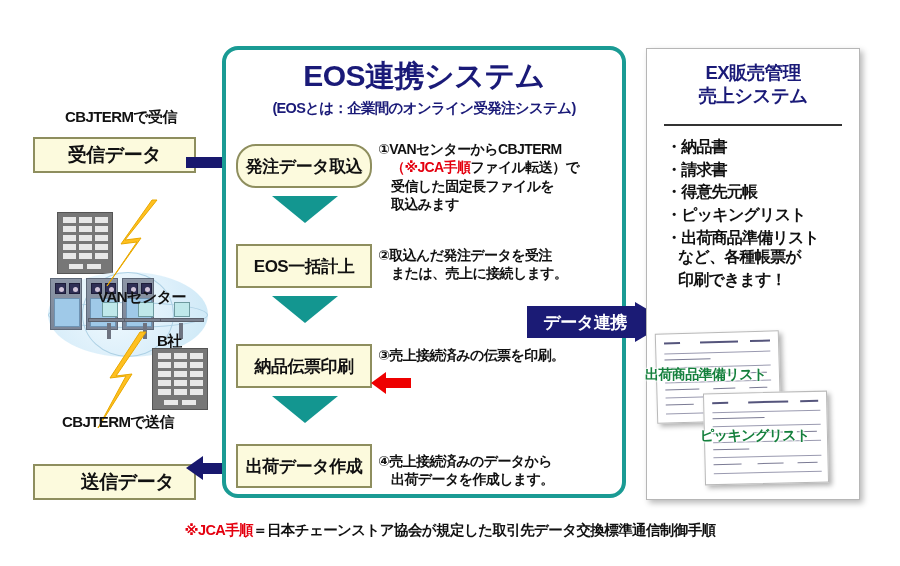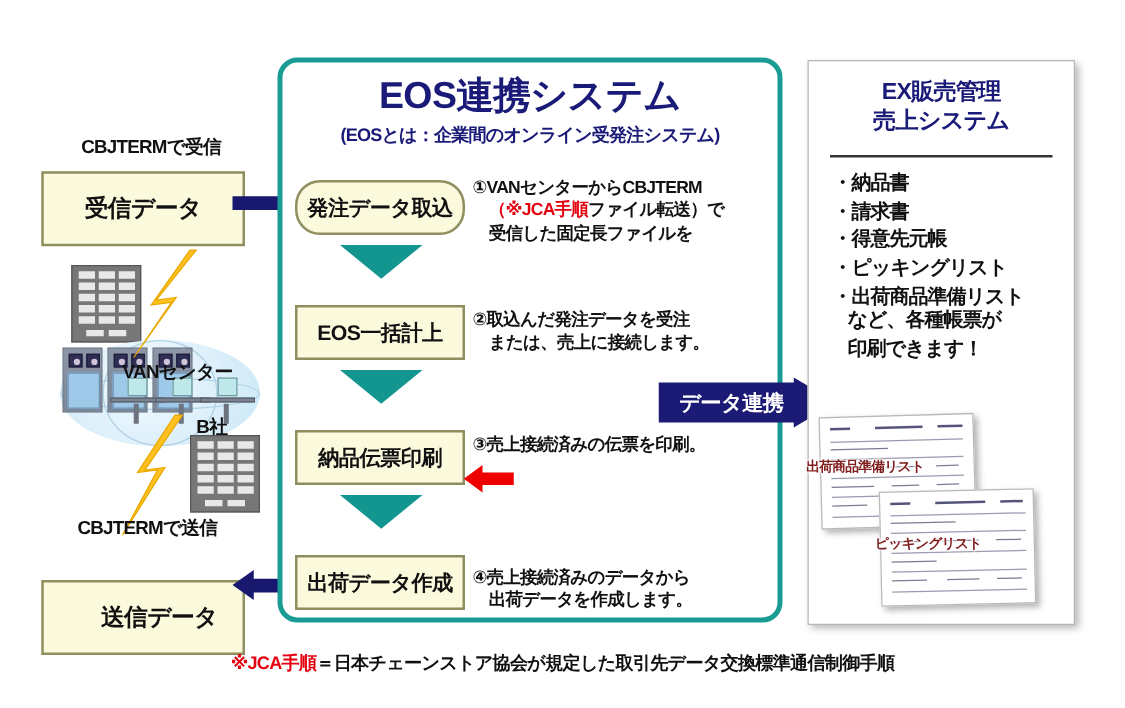--- a/index.html
+++ b/index.html
@@ -91,21 +91,21 @@
   
   .label-plain {
     position: absolute;
     font-size: 15px; font-weight: 700; color: #111111;
     letter-spacing: -0.6px; white-space: nowrap;
   }
   #recv-label { left: 65px; top: 108px; }
   #send-label { left: 62px; top: 413px; }
 
   .data-box {
-    position: absolute; left: 33px; width: 163px; height: 60px;
+    position: absolute; left: 33px; width: 163px; height: 36px;
     background: #fcfadd;
     border: 2px solid #8e8e5e;
     display: flex; align-items: center; justify-content: center;
     font-size: 19px; font-weight: 700; color: #111111;
     letter-spacing: -0.5px;
   }
   #recv-box { top: 137px; }
   #send-box { top: 464px; padding-left: 26px; }
 
   
@@ -270,21 +270,21 @@
     box-shadow: 3px 3px 5px rgba(0,0,0,0.30);
     overflow: hidden;
   }
   #doc-1 { left: 656px; top: 332px; width: 124px; height: 90px; transform: rotate(-1.6deg); }
   #doc-2 { left: 704px; top: 392px; width: 124px; height: 92px; transform: rotate(-1.3deg); }
   .doc-line { position: absolute; background: #7b7b94; height: 1px; }
   .doc-head { position: absolute; background: #55557c; height: 2px; }
   .doc-rule { position: absolute; background: #9a9ab0; height: 1px; }
   .doc-label {
     position: absolute;
-    font-size: 11px; font-weight: 700; color: #7f1d1d;
+    font-size: 14px; font-weight: 700; color: #15803d;
     letter-spacing: -0.6px; white-space: nowrap;
     text-shadow: 0 0 2px #fff, 0 0 3px #fff, 1px 1px 2px #fff, -1px -1px 2px #fff;
     z-index: 5;
   }
   #doc-1-label { left: 645px; top: 366px; }
   #doc-2-label { left: 700px; top: 427px; }
 
   
   #footer-note {
     position: absolute; left: 0; top: 521px; width: 900px;
@@ -438,20 +438,21 @@
   <div class="proc-box" id="proc-2">EOS一括計上</div>
   <div class="tri-down" id="tri-2"></div>
   <div class="proc-box" id="proc-3">納品伝票印刷</div>
   <div class="tri-down" id="tri-3"></div>
   <div class="proc-box" id="proc-4">出荷データ作成</div>
 
   <div class="step-text" id="step-1">
     <span>①VANセンターからCBJTERM</span>
     <span class="step-indent"><span class="jca-red">（※JCA手順</span><span>ファイル転送）で</span></span>
     <span class="step-indent">受信した固定長ファイルを</span>
+    <span class="step-indent">取込みます</span>
   </div>
 
   <div class="step-text" id="step-2">
     <span>②取込んだ発注データを受注</span>
     <span class="step-indent">または、売上に接続します。</span>
   </div>
 
   <div class="step-text" id="step-3">
     <span>③売上接続済みの伝票を印刷。</span>
   </div>

